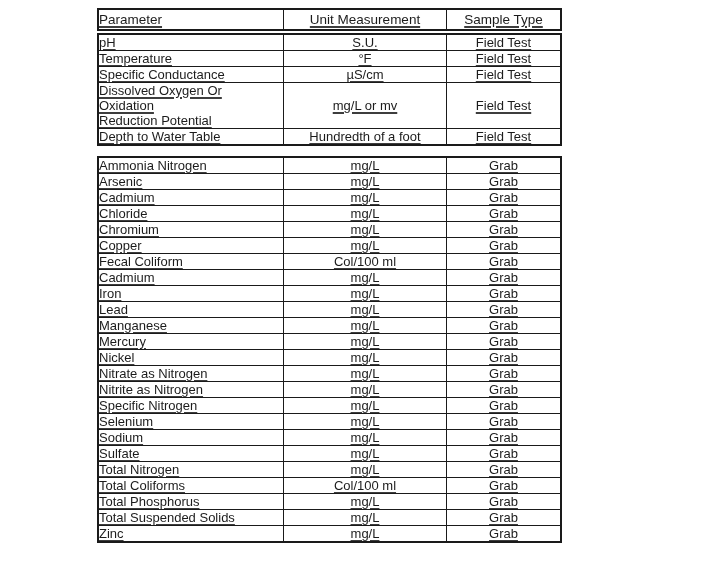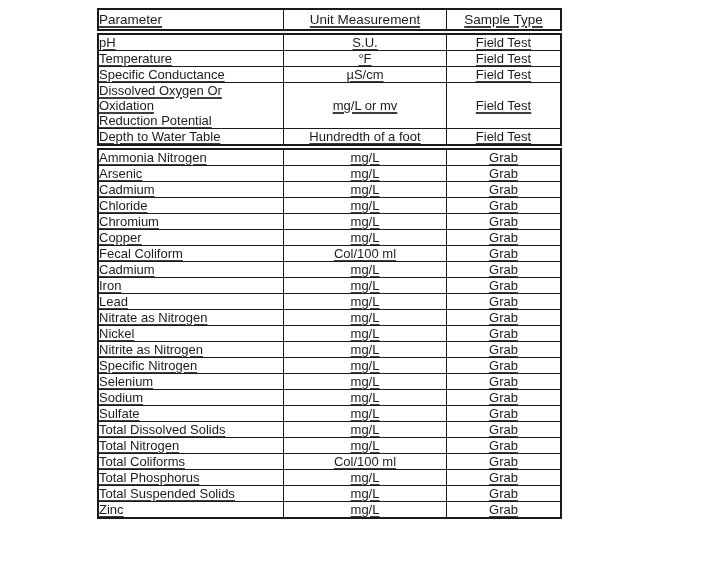--- a/index.html
+++ b/index.html
@@ -31,21 +31,21 @@
     border: 1px solid #1a1a1a;
     padding: 0;
     vertical-align: middle;
     font-size: 13px;
     line-height: 15px;
     height: 15px;
     overflow: hidden;
     white-space: nowrap;
   }
   .gap2 { margin-top: 2px; }
-  .gap3 { margin-top: 2px; }
+  .gap3 { margin-top: 10px; }
   td.c1 { width: 184px; text-align: left; padding-left: 7px; }
   td.c2 { width: 162px; text-align: center; }
   td.c3 { width: 113px; text-align: center; border-radius: 6px; }
   .u {
     text-decoration: underline;
     text-decoration-color: #3d3d3d;
     text-decoration-thickness: 1.5px;
     text-underline-offset: 2px;
   }
   table.hdr td {
@@ -154,30 +154,40 @@
       <td class="c1"><span class="u">Iron</span></td>
       <td class="c2"><span class="u">mg/L</span></td>
       <td class="c3"><span class="u">Grab</span></td>
     </tr>
     <tr>
       <td class="c1"><span class="u">Lead</span></td>
       <td class="c2"><span class="u">mg/L</span></td>
       <td class="c3"><span class="u">Grab</span></td>
     </tr>
     <tr>
+      <td class="c1"><span class="u">Manganese</span></td>
+      <td class="c2"><span class="u">mg/L</span></td>
+      <td class="c3"><span class="u">Grab</span></td>
+    </tr>
+    <tr>
+      <td class="c1"><span class="u">Mercury</span></td>
+      <td class="c2"><span class="u">mg/L</span></td>
+      <td class="c3"><span class="u">Grab</span></td>
+    </tr>
+    <tr>
+      <td class="c1"><span class="u">Nickel</span></td>
+      <td class="c2"><span class="u">mg/L</span></td>
+      <td class="c3"><span class="u">Grab</span></td>
+    </tr>
+    <tr>
       <td class="c1"><span class="u">Nitrate as Nitrogen</span></td>
       <td class="c2"><span class="u">mg/L</span></td>
       <td class="c3"><span class="u">Grab</span></td>
     </tr>
     <tr>
-      <td class="c1"><span class="u">Nickel</span></td>
-      <td class="c2"><span class="u">mg/L</span></td>
-      <td class="c3"><span class="u">Grab</span></td>
-    </tr>
-    <tr>
       <td class="c1"><span class="u">Nitrite as Nitrogen</span></td>
       <td class="c2"><span class="u">mg/L</span></td>
       <td class="c3"><span class="u">Grab</span></td>
     </tr>
     <tr>
       <td class="c1"><span class="u">Specific Nitrogen</span></td>
       <td class="c2"><span class="u">mg/L</span></td>
       <td class="c3"><span class="u">Grab</span></td>
     </tr>
     <tr>
@@ -185,25 +195,20 @@
       <td class="c2"><span class="u">mg/L</span></td>
       <td class="c3"><span class="u">Grab</span></td>
     </tr>
     <tr>
       <td class="c1"><span class="u">Sodium</span></td>
       <td class="c2"><span class="u">mg/L</span></td>
       <td class="c3"><span class="u">Grab</span></td>
     </tr>
     <tr>
       <td class="c1"><span class="u">Sulfate</span></td>
-      <td class="c2"><span class="u">mg/L</span></td>
-      <td class="c3"><span class="u">Grab</span></td>
-    </tr>
-    <tr>
-      <td class="c1"><span class="u">Total Dissolved Solids</span></td>
       <td class="c2"><span class="u">mg/L</span></td>
       <td class="c3"><span class="u">Grab</span></td>
     </tr>
     <tr>
       <td class="c1"><span class="u">Total Nitrogen</span></td>
       <td class="c2"><span class="u">mg/L</span></td>
       <td class="c3"><span class="u">Grab</span></td>
     </tr>
     <tr>
       <td class="c1"><span class="u">Total Coliforms</span></td>

